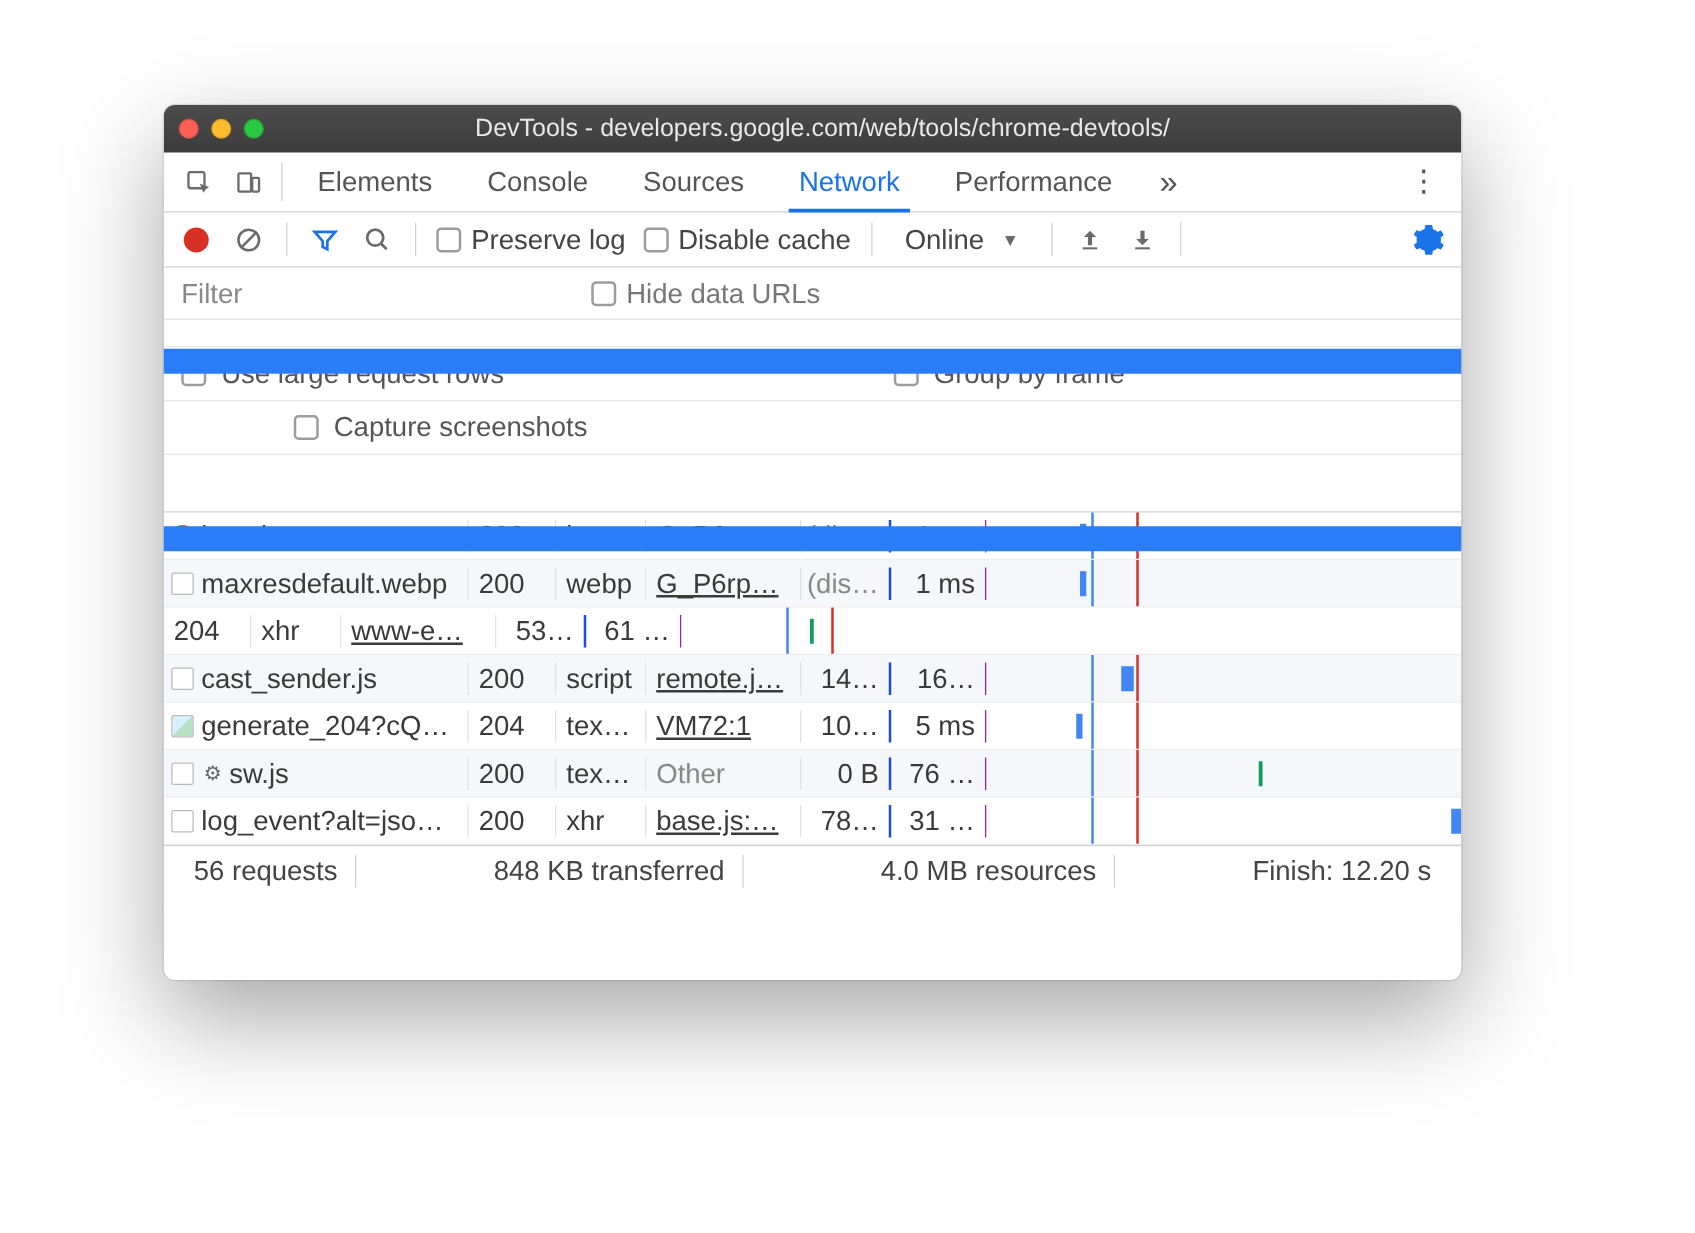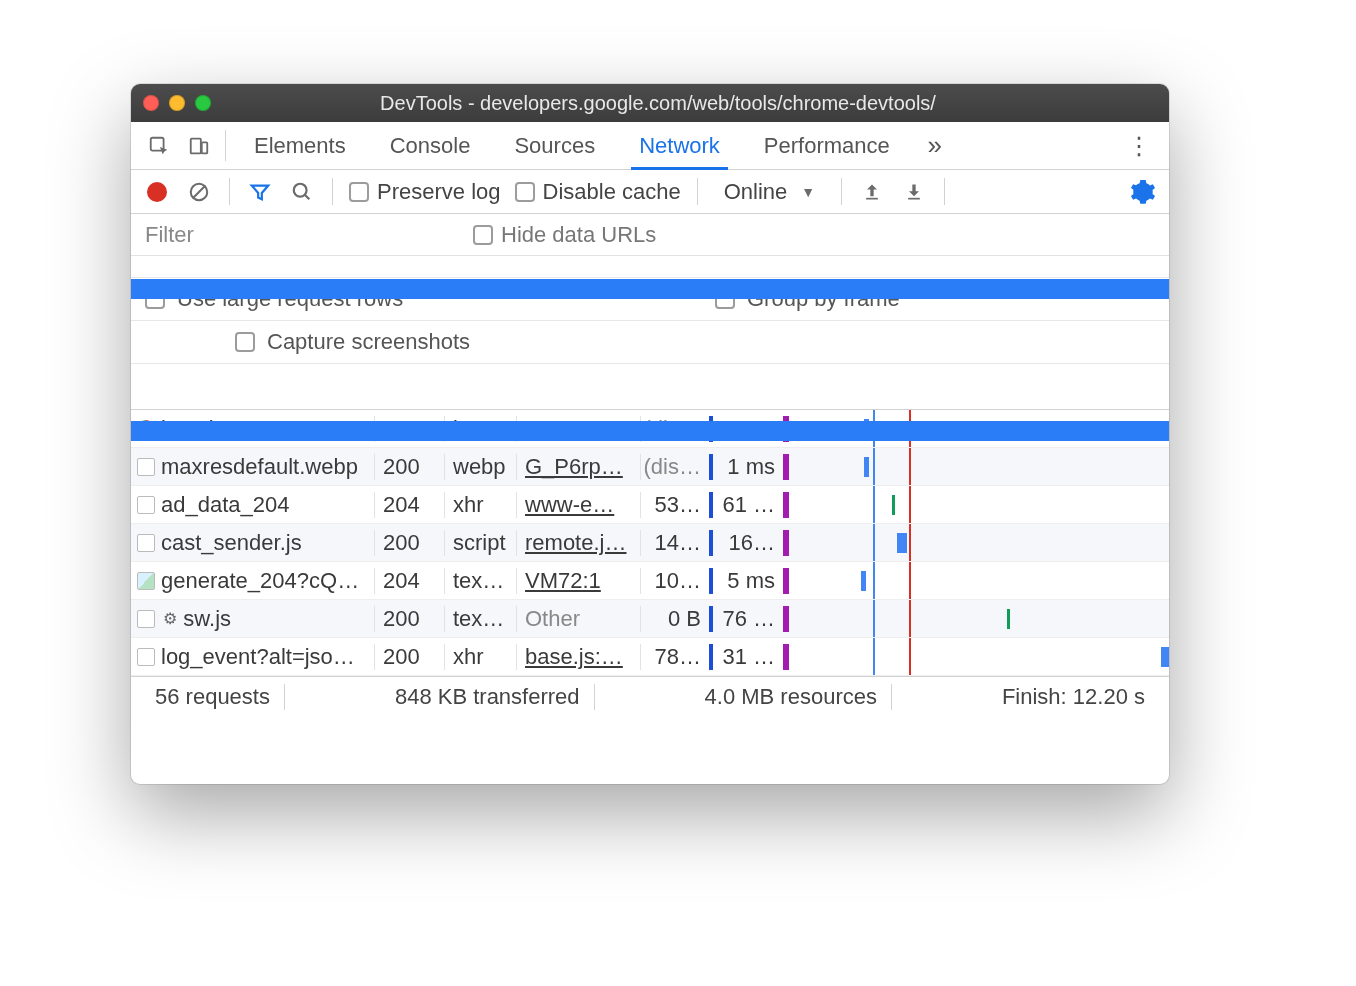--- a/index.html
+++ b/index.html
@@ -105,23 +105,23 @@
 
   
   .table{ font-size:22px; color:#3a3a3a;}
   .row{ display:flex; height:38px; align-items:center; border-bottom:1px solid #eee;}
   .row:nth-child(even){ background:#f5f7fa;}
   .c-name{ width:244px; padding-left:6px; display:flex; align-items:center; gap:6px; overflow:hidden; white-space:nowrap; text-overflow:ellipsis; border-right:1px solid #e2e2e2;}
   .c-status{width:70px; padding-left:8px; border-right:1px solid #e2e2e2;}
   .c-type{width:72px; padding-left:8px; border-right:1px solid #e2e2e2; overflow:hidden; white-space:nowrap; text-overflow:ellipsis;}
   .c-init{width:124px; padding-left:8px; border-right:1px solid #e2e2e2; text-decoration:underline; overflow:hidden; white-space:nowrap; text-overflow:ellipsis;}
   .c-init.grey{ text-decoration:none; color:#888;}
-  .c-size{width:72px; text-align:right; padding-right:8px; border-right:4px solid #1d4ed8; overflow:hidden; white-space:nowrap; text-overflow:ellipsis;}
+  .c-size{width:72px; text-align:right; padding-right:8px; border-right:2px solid #1d4ed8; overflow:hidden; white-space:nowrap; text-overflow:ellipsis;}
   .c-size.grey{color:#888;}
-  .c-time{width:76px; text-align:right; padding-right:8px; border-right:6px solid #a21caf; overflow:hidden; white-space:nowrap; text-overflow:ellipsis;}
+  .c-time{width:76px; text-align:right; padding-right:8px; border-right:1px solid #a21caf; overflow:hidden; white-space:nowrap; text-overflow:ellipsis;}
   .c-wf{flex:1; position:relative; height:100%;}
   .wf-bar{position:absolute; top:9px; height:20px; background:#4285f4;}
   .wf-bar.green{ background:#0f9d58; width:3px;}
   .wf-bluex{position:absolute; top:0; bottom:0; width:2px; background:#4285f4;}
   .wf-redx{position:absolute; top:0; bottom:0; width:2px; background:#d93025;}
 
   .fileicon{ width:18px; height:18px; border:1px solid #bbb; background:#fff; border-radius:2px; flex-shrink:0; position:relative;}
   .fileicon.chrome{ background: conic-gradient(#ea4335 0 120deg,#fbbc05 120deg 240deg,#34a853 240deg 360deg); border-radius:50%; border:none; position:relative;}
   .fileicon.chrome::after{content:"";position:absolute;inset:5px;background:#4285f4;border-radius:50%; box-shadow:0 0 0 2px #fff;}
   .fileicon.img{ background:linear-gradient(135deg,#d9f0ff 50%, #b6e2c4 50%);}
@@ -302,24 +302,20 @@
         <div class="c-init">G_P6rp…</div>
         <div class="c-size grey">(dis…</div>
         <div class="c-time">1 ms</div>
         <div class="c-wf">
           <div class="wf-bluex" style="left:84px"></div>
           <div class="wf-redx" style="left:120px"></div>
           <div class="wf-bar  " style="left:75px;width:5px"></div>
         </div>
       </div>
       <div class="row">
-        <div class="c-name">
-          <span class="fileicon"></span>
-          <span>ad_data_204</span>
-        </div>
         <div class="c-status">204</div>
         <div class="c-type">xhr</div>
         <div class="c-init">www-e…</div>
         <div class="c-size">53…</div>
         <div class="c-time">61 …</div>
         <div class="c-wf">
           <div class="wf-bluex" style="left:84px"></div>
           <div class="wf-redx" style="left:120px"></div>
           <div class="wf-bar green " style="left:103px;width:3px"></div>
         </div>

